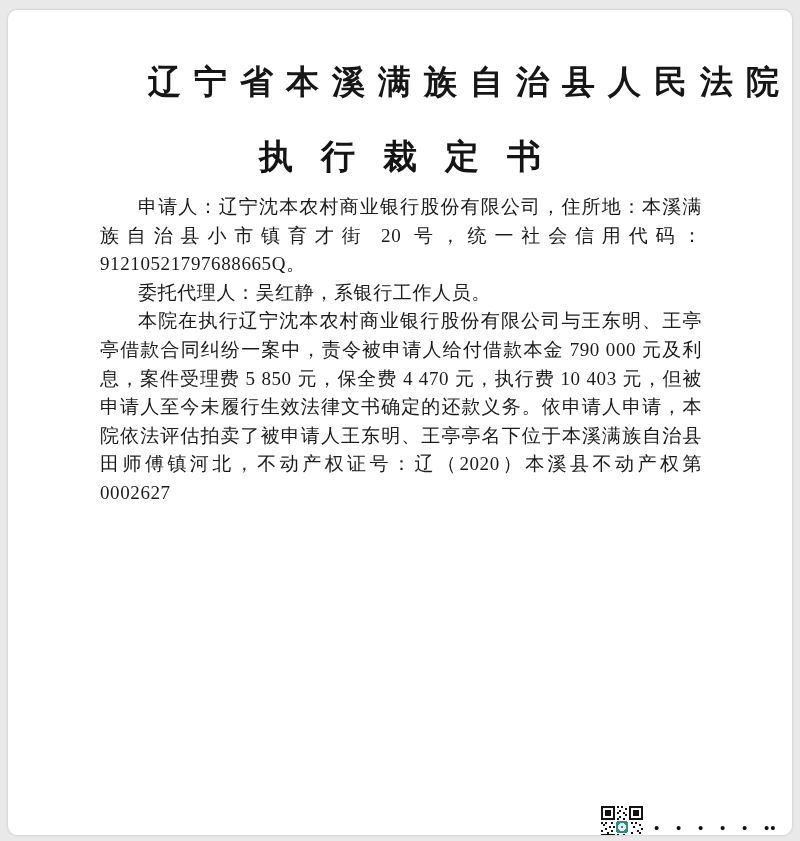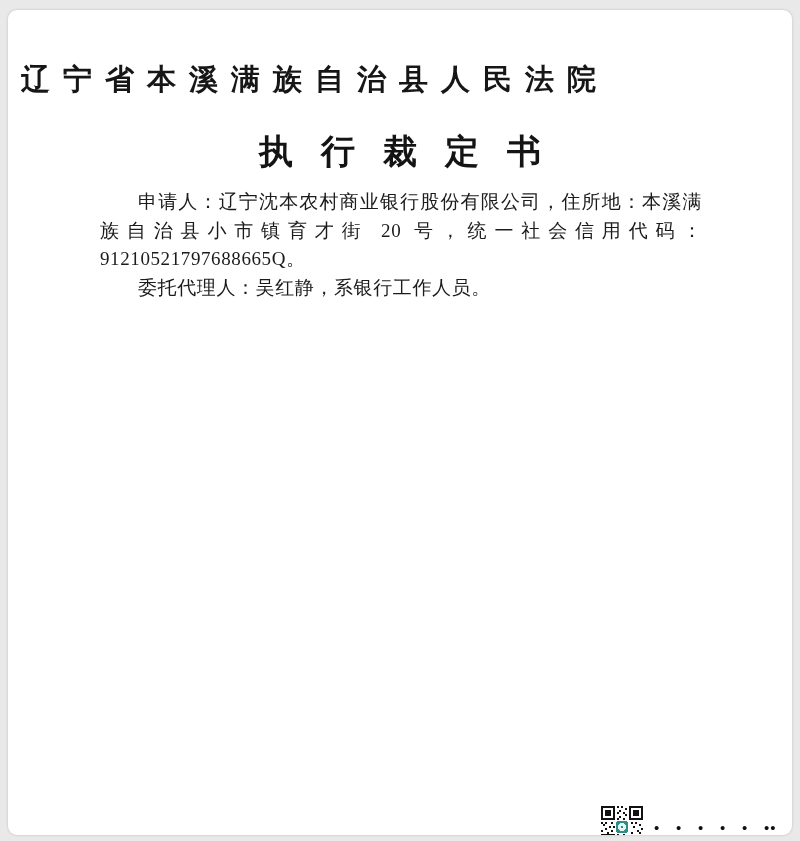--- a/index.html
+++ b/index.html
@@ -22,22 +22,22 @@
     width: 784px;
     height: 825px;
     background: #ffffff;
     border-radius: 9px;
     box-shadow: 0 0 3px rgba(0,0,0,0.18);
     overflow: hidden;
     color: #1b1b1b;
   }
   .court-name {
     margin: 50px 0 0 0;
-    text-align: left;
-    font-size: 29px;
+    text-align: right;
+    font-size: 33px;
     font-weight: bold;
     letter-spacing: 13px;
     text-indent: 13px;
     color: #161616;
     white-space: nowrap;
   }
   .doc-title {
     margin: 29px 0 0 0;
     text-align: center;
     font-size: 34px;
@@ -97,20 +97,21 @@
   <div class="page">
 
     <h1 class="court-name">辽宁省本溪满族自治县人民法院</h1>
 
     <h2 class="doc-title">执行裁定书</h2>
 
 
     <div class="doc-body">
       <p>申请人：辽宁沈本农村商业银行股份有限公司，住所地：本溪满族自治县小市镇育才街 20 号，统一社会信用代码：91210521797688665Q。</p>
       <p>委托代理人：吴红静，系银行工作人员。</p>
+      <p>本院在执行辽宁沈本农村商业银行股份有限公司与王东明、王亭亭借款合同纠纷一案中，责令被申请人给付借款本金 790 000 元及利息，案件受理费 5 850 元，保全费 4 470 元，执行费 10 403 元，但被申请人至今未履行生效法律文书确定的还款义务。依申请人申请，本院依法评估拍卖了被申请人王东明、王亭亭名下位于本溪满族自治县田师傅镇河北，不动产权证号：辽（2020）本溪县不动产权第 0002627</p>
     </div>
 
     <div class="footer-row">
       <svg class="qr" viewBox="0 0 21 21" xmlns="http://www.w3.org/2000/svg" shape-rendering="crispEdges">
         <g fill="#121212">
 
           <rect x="0" y="0" width="7" height="7"></rect>
 
           <rect x="14" y="0" width="7" height="7"></rect>
 

